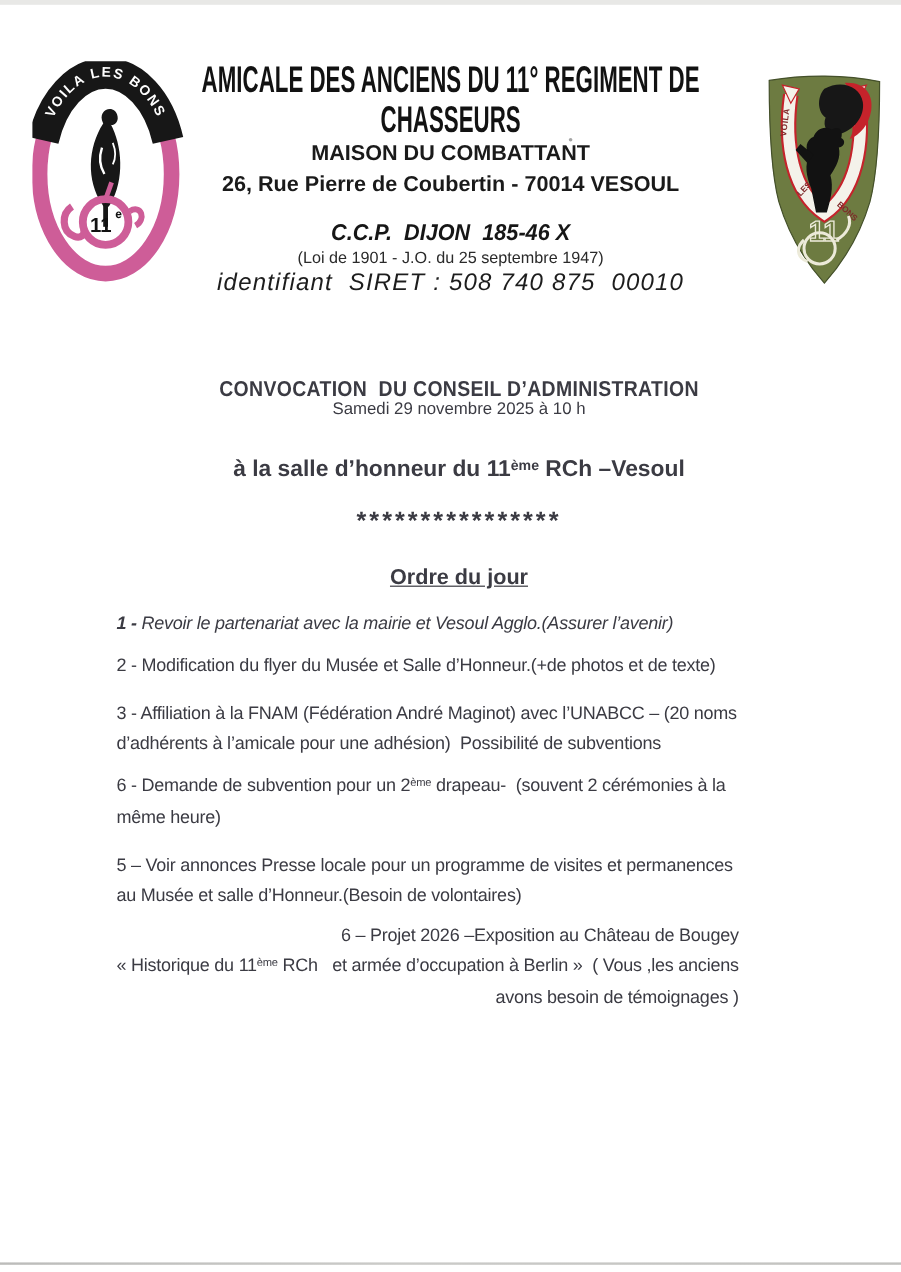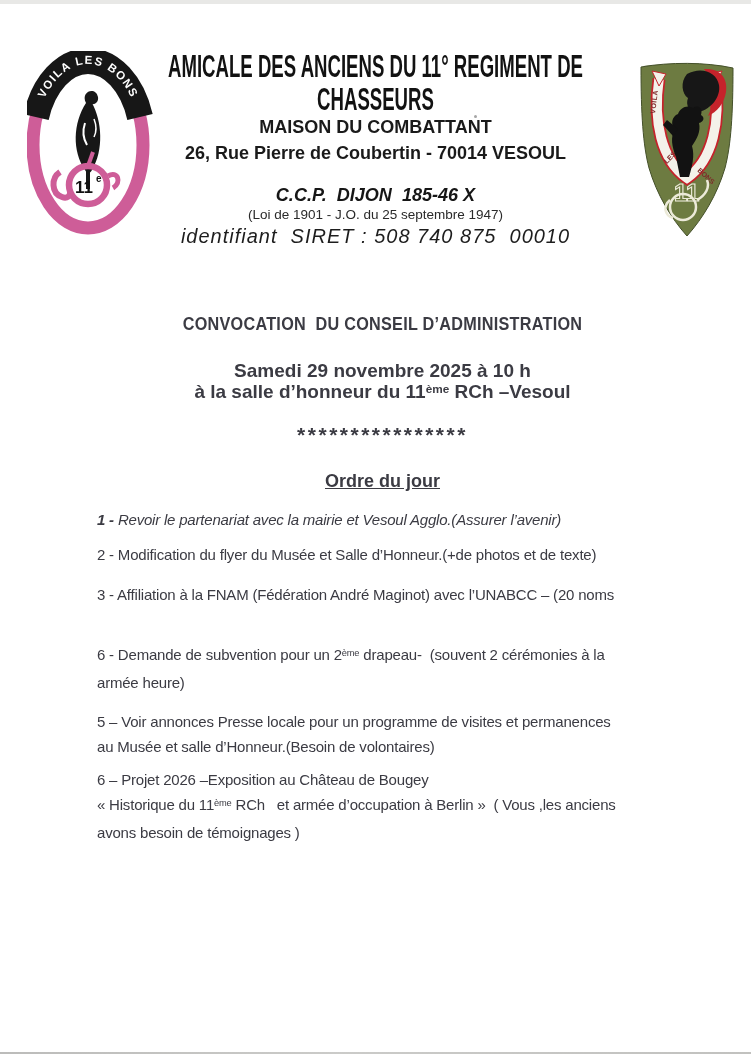--- a/index.html
+++ b/index.html
@@ -25,31 +25,31 @@
   .law{top:203px;font-size:13.5px;color:#2a2a2a;}
   .siret{top:221px;font-size:20px;font-style:italic;color:#1d1d1d;
          font-family:Liberation Sans, sans-serif;letter-spacing:1px;}
 
   
   .badge-left{left:27px;top:47px;width:127px;height:186px;}
   .badge-right{left:634px;top:55px;width:106px;height:184px;}
 
   
   .meet-head{top:310px;font-size:18px;font-weight:bold;letter-spacing:.3px;transform:scaleX(0.90);}
-  .meet-date{top:356px;font-size:19px;font-weight:bold;}
+  .meet-date{top:328px;font-size:14px;font-weight:normal;}
   .meet-loc{top:377px;font-size:19px;font-weight:bold;}
   .stars{top:419px;font-size:21px;font-weight:bold;letter-spacing:2.5px;}
   .agenda-head{top:467px;font-size:18px;font-weight:bold;text-decoration:underline;}
 
   
   .agenda-item{position:absolute;left:97px;font-size:15px;line-height:25px;
                letter-spacing:-0.2px;color:#3b3b43;}
   .agenda-item .line{display:block;white-space:pre;}
   .i1{top:503px;font-style:italic;} .i2{top:538px;} .i3{top:578px;}
-  .i4{top:638px;} .i5{top:705px;} .i6{top:763px;}
+  .i4{top:638px;} .i5{top:705px;} .i6{top:763px;text-align:right;}
   .b{font-weight:bold;}
   .sup{font-size:.62em;position:relative;top:-.45em;}
 
   
   .motto{top:856px;font-size:16.5px;font-weight:bold;}
   .cheer{top:898px;font-size:16.5px;font-weight:bold;}
 
   
   .scan-edge{left:0;right:0;top:1048px;height:2px;
              background:linear-gradient(90deg,#8f8f8c,#a8a8a4 45%,#989894);
@@ -129,24 +129,25 @@
 
   <div>
       <div class="agenda-item i1">
         <span class="line"><span class="b">1 - </span><span>Revoir le partenariat avec la mairie et Vesoul Agglo.(Assurer l’avenir)</span></span>
       </div>
       <div class="agenda-item i2">
         <span class="line"><span>2 - Modification du flyer du Musée et Salle d’Honneur.(+de photos et de texte)</span></span>
       </div>
       <div class="agenda-item i3">
         <span class="line"><span>3 - Affiliation à la FNAM (Fédération André Maginot) avec l’UNABCC – (20 noms</span></span>
+        <span class="line"><span>d’adhérents à l’amicale pour une adhésion)  Possibilité de subventions</span></span>
       </div>
       <div class="agenda-item i4">
         <span class="line"><span>6 - Demande de subvention pour un 2</span><span class="sup">ème</span><span> drapeau-  (souvent 2 cérémonies à la</span></span>
-        <span class="line"><span>armée heure)</span></span>
+        <span class="line"><span>même heure)</span></span>
       </div>
       <div class="agenda-item i5">
         <span class="line"><span>5 – Voir annonces Presse locale pour un programme de visites et permanences</span></span>
         <span class="line"><span>au Musée et salle d’Honneur.(Besoin de volontaires)</span></span>
       </div>
       <div class="agenda-item i6">
         <span class="line"><span>6 – Projet 2026 –Exposition au Château de Bougey</span></span>
         <span class="line"><span>« Historique du 11</span><span class="sup">ème</span><span> RCh   et armée d’occupation à Berlin »  ( Vous ,les anciens</span></span>
         <span class="line"><span>avons besoin de témoignages )</span></span>
       </div>

